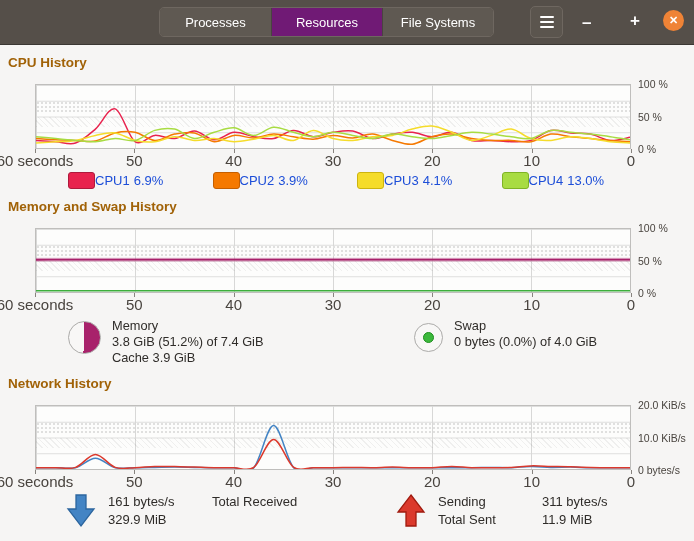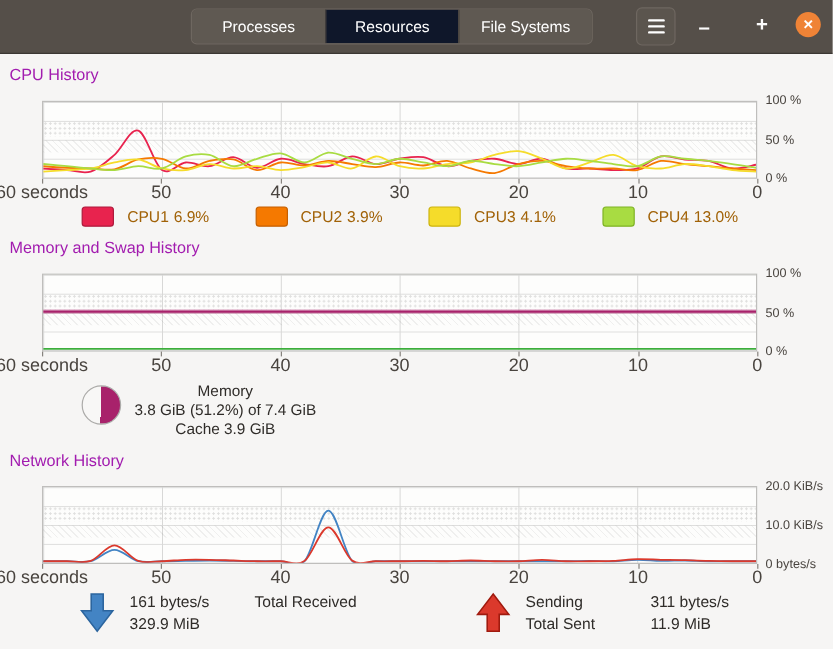--- a/index.html
+++ b/index.html
@@ -17,21 +17,21 @@
   }
   .tab-group {
     position:absolute; left:159px; top:7px; height:30px; display:flex;
     border:1px solid #6E6760; border-radius:5px; overflow:hidden;
   }
   .tab {
     width:111px; height:100%; background:#5F5952; color:#FFFFFF;
     font-size:13px; font-family:inherit; border:none; cursor:pointer; padding:0;
   }
   .tab + .tab { border-left:1px solid #494440; }
-  .tab.active { background:#0f172a; }
+  .tab.active { background:#701a75; }
   .menu-btn {
     position:absolute; left:530px; top:6px; width:33px; height:32px;
     background:#5B554E; border:1px solid #6E6760; border-radius:5px;
     display:flex; flex-direction:column; align-items:center; justify-content:center;
     gap:3px; cursor:pointer; padding:0;
   }
   .menu-btn .bar { width:14px; height:2px; background:#FFFFFF; border-radius:1px; }
   .winctl {
     position:absolute; background:none; border:none; color:#FCFCFC;
     font-size:17px; font-weight:bold; cursor:pointer; padding:0; line-height:1;
@@ -41,21 +41,21 @@
   .btn-max { left:630px; top:12px; }
   .btn-close {
     position:absolute; left:663px; top:10px; width:21px; height:21px;
     border-radius:50%; border:none; background:#EF8336; color:#FFFFFF;
     font-size:11px; font-weight:bold; display:flex; align-items:center;
     justify-content:center; cursor:pointer; padding:0; font-family:inherit;
   }
   
   .content { padding:0 8px; height:496px; overflow:hidden; }
   .section-title {
-    margin:0; padding-top:10px; font-size:13.5px; font-weight:400; color:#a21caf;
+    margin:0; padding-top:10px; font-size:13.5px; font-weight:700; color:#a16207;
   }
   .chart-block { display:flex; margin-top:14px; }
   .chart-area {
     flex:1; height:65px; position:relative; margin-left:27px;
     border:1px solid #BFBEBC; background-color:#FDFDFC;
     background-image:
       linear-gradient(90deg, #D8D8D7 1px, transparent 1px),
       linear-gradient(#DEDEDD 1px, transparent 1px);
     background-size: calc(100%/6) 100%, 100% calc(100%/4);
   }
@@ -69,26 +69,26 @@
   .ylabels { width:55px; position:relative; font-size:10.5px; color:#49443F; }
   .ylabels span { position:absolute; left:7px; transform:translateY(-50%); white-space:nowrap; }
   .xlabels {
     position:relative; height:16px; margin:0 55px 0 27px;
     font-size:15px; color:#49443F;
   }
   .xlabels span { position:absolute; top:3px; transform:translateX(-50%); white-space:nowrap; }
   .xlabels .tickmark { position:absolute; top:0; width:1px; height:4px; background:#87837E; }
   
   .cpu-legend { display:flex; margin:7px 40px 0 60px; }
-  .cpu-item { flex:1; display:flex; align-items:center; gap:11px; font-size:13px; color:#a16207; }
+  .cpu-item { flex:1; display:flex; align-items:center; gap:0; font-size:13px; color:#1d4ed8; }
   .swatch { width:27px; height:17px; border-radius:3px; border-style:solid; border-width:1px; }
   .cpu-item .val { margin-left:-3px; }
   .cpu-item .pair { display:flex; gap:7px; }
   
-  .mem-legend { display:flex; margin:9px 0 0 60px;text-align:center; }
+  .mem-legend { display:flex; margin:9px 0 0 60px; }
   .meter-group { display:flex; gap:11px; }
   .meter-group.mem { width:346px; }
   .pie {
     width:33px; height:33px; border-radius:50%;
     border:1px solid #ACABA9; margin-top:3px; flex:none;
   }
   .swap-circle {
     width:29px; height:29px; border-radius:50%; border:1px solid #ACABA9;
     background:#F8F7F6; display:flex; align-items:center; justify-content:center;
     margin-top:5px; flex:none;
@@ -231,20 +231,29 @@
         </div>
       <div class="mem-legend">
         <div class="meter-group mem">
           <div class="pie" style="background: conic-gradient(rgb(168, 34, 107) 0deg, rgb(168, 34, 107) 51.2%, rgb(248, 247, 246) 51.2%, rgb(248, 247, 246) 100%);"></div>
           <div class="meter-text">
             <div>Memory</div>
             <div>3.8 GiB (51.2%) of 7.4 GiB</div>
             <div>Cache 3.9 GiB</div>
           </div>
         </div>
+        <div class="meter-group">
+          <div class="swap-circle">
+            <div class="swap-dot" style="background: rgb(60, 184, 60);"></div>
+          </div>
+          <div class="meter-text">
+            <div>Swap</div>
+            <div>0 bytes (0.0%) of 4.0 GiB</div>
+          </div>
+        </div>
       </div>
     </section>
 
     <section>
       <h2 class="section-title">Network History</h2>
       <div class="chart-block">
         <div class="chart-area">
           <div class="band dots"></div>
           <div class="band hatch"></div>
         <svg viewBox="0 0 594 63" preserveAspectRatio="none">

